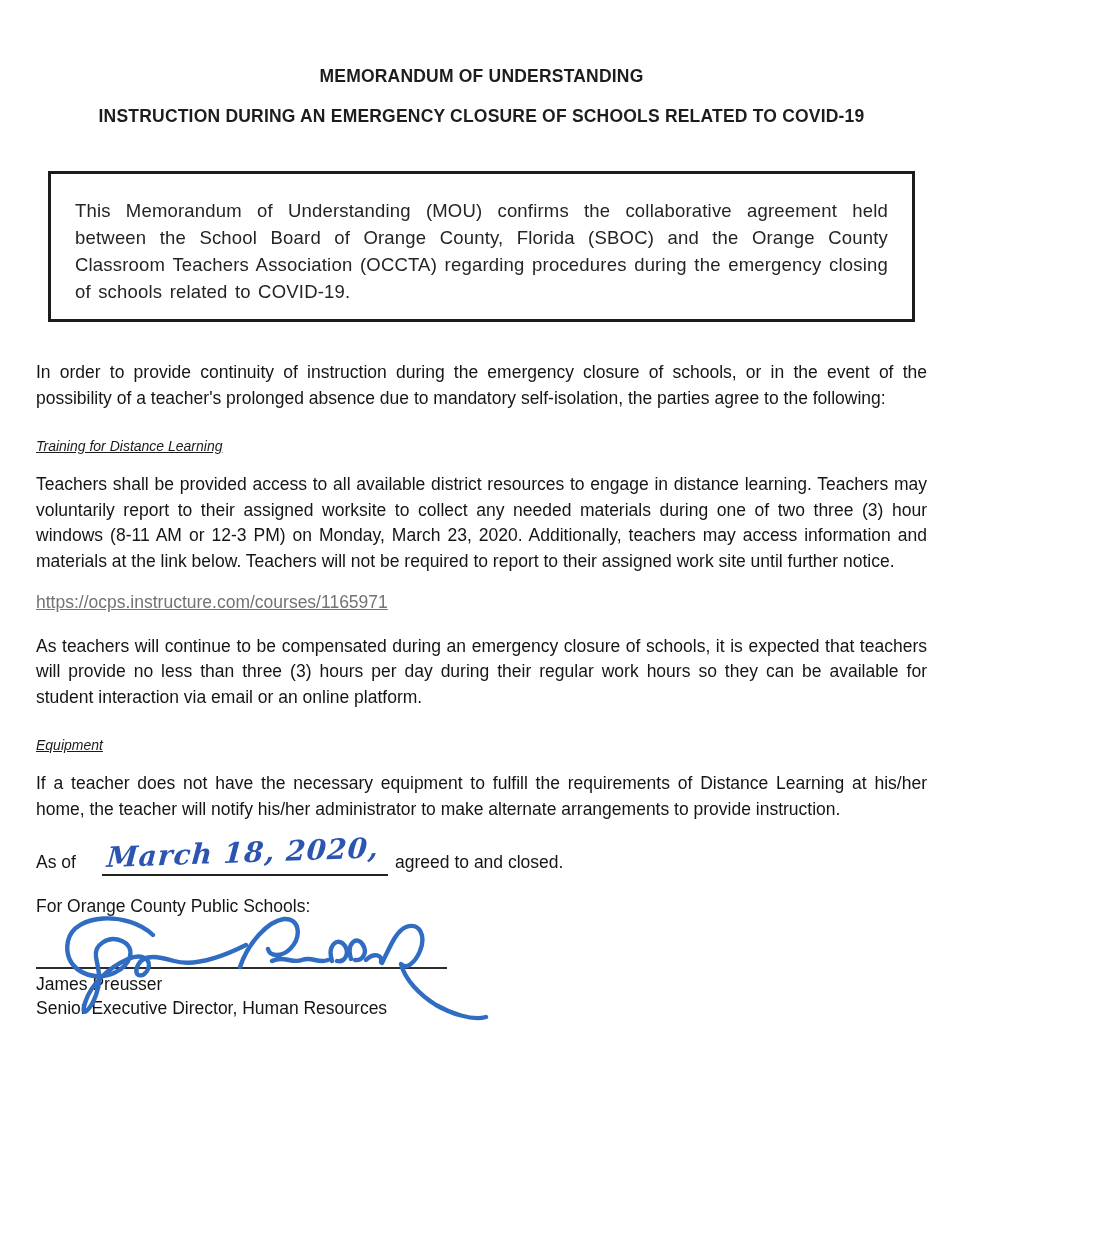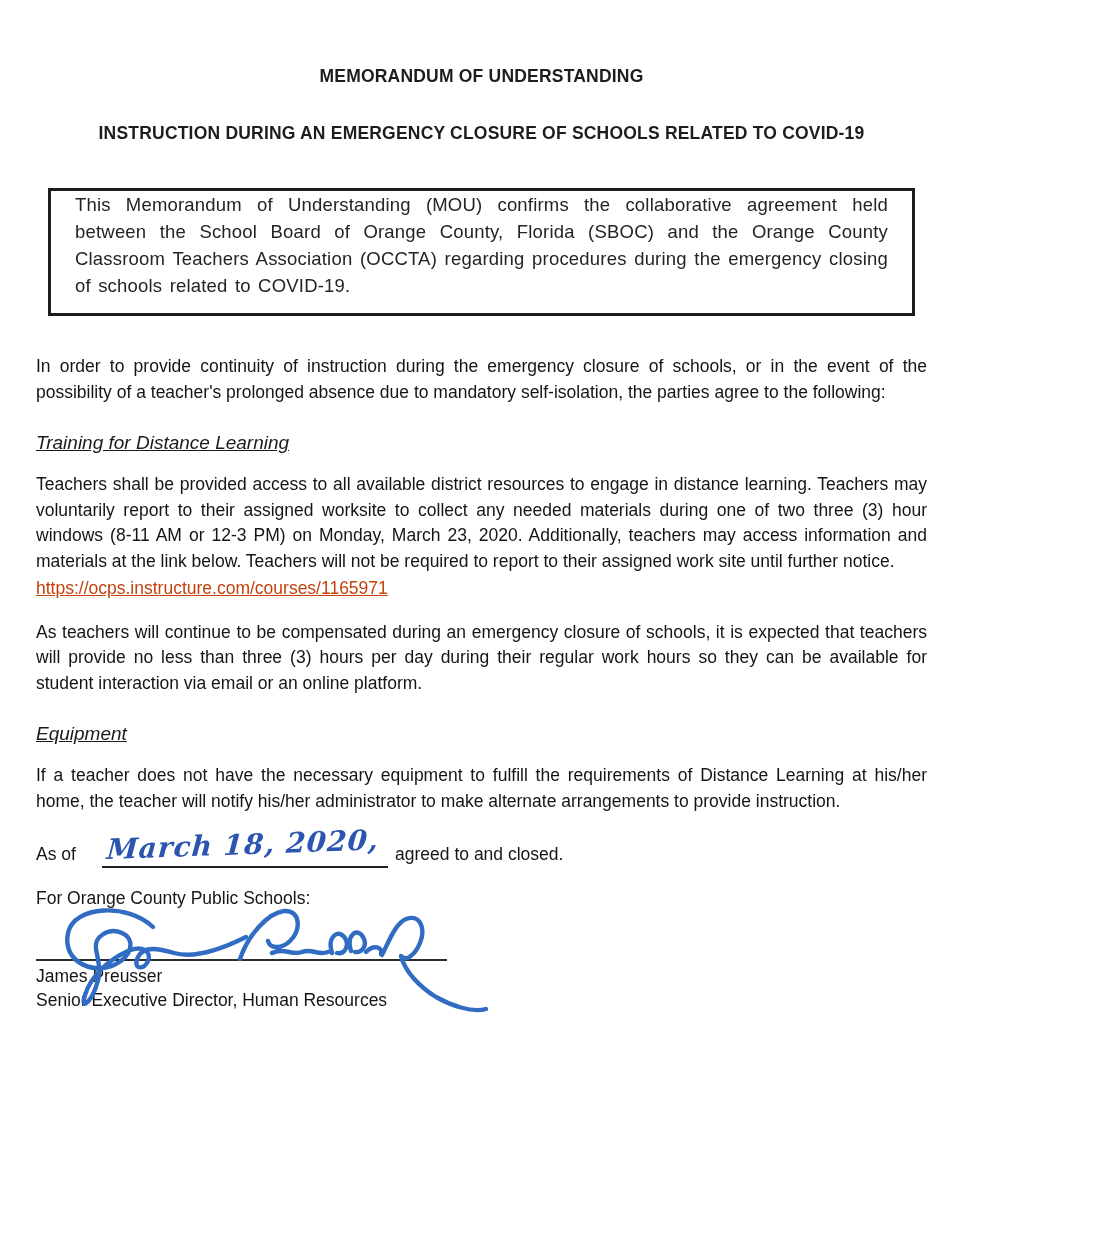--- a/index.html
+++ b/index.html
@@ -9,43 +9,43 @@
     font-family: "Liberation Sans", sans-serif;
     color: #161616;
     position: relative;
     overflow: hidden;
   }
   .page { position: relative; width: 963px; height: 1248px; padding: 66px 36px 0 36px; }
 
   .doc-title, .doc-subtitle {
     text-align: center; font-weight: bold; font-size: 17.5px; letter-spacing: .2px; color: #1d1d1d;
   }
-  .doc-subtitle { margin-top: 36px; }
+  .doc-subtitle { margin-top: 19px; }
 
   .summary-box {
     margin: 44px 12px 0 12px;
     border: 3px solid #1c1c1c;
-    padding: 0 24px 14px 24px;
+    padding: 23px 24px 14px 24px;
     font-size: 18.5px; line-height: 27px; text-align: justify; color: #242424;
     letter-spacing: .2px; word-spacing: 2px;
   }
 
   .para {
     margin-top: 18px; font-size: 17.5px; line-height: 25.5px; text-align: justify; color: #151515;
   }
   .intro { margin-top: 38px; }
   .section-heading {
-    margin-top: 27px; font-size: 19px; font-style: italic; text-decoration: underline;
+    margin-top: 27px; font-size: 14px; font-style: italic; text-decoration: underline;
     color: #1b1b1b;
   }
   .expiry { margin-top: 28px; }
 
   .course-link {
-    display: inline-block; margin-top: 2px; font-size: 17.5px; line-height: 25.5px;
-    color: #c2410c; text-decoration: underline; cursor: pointer;
+    display: inline-block; margin-top: 16px; font-size: 17.5px; line-height: 25.5px;
+    color: #737373; text-decoration: underline; cursor: pointer;
   }
 
   .closing { margin-top: 26px; font-size: 17.5px; color: #151515; white-space: nowrap; }
   .closing .prefix { margin-right: 26px; }
   .hand-date-wrap {
     display: inline-block; border-bottom: 2px solid #222; padding: 0 10px 0 4px;
     vertical-align: baseline; position: relative; top: 1px; min-width: 232px;
   }
   .hand-date {
     display: inline-block;

